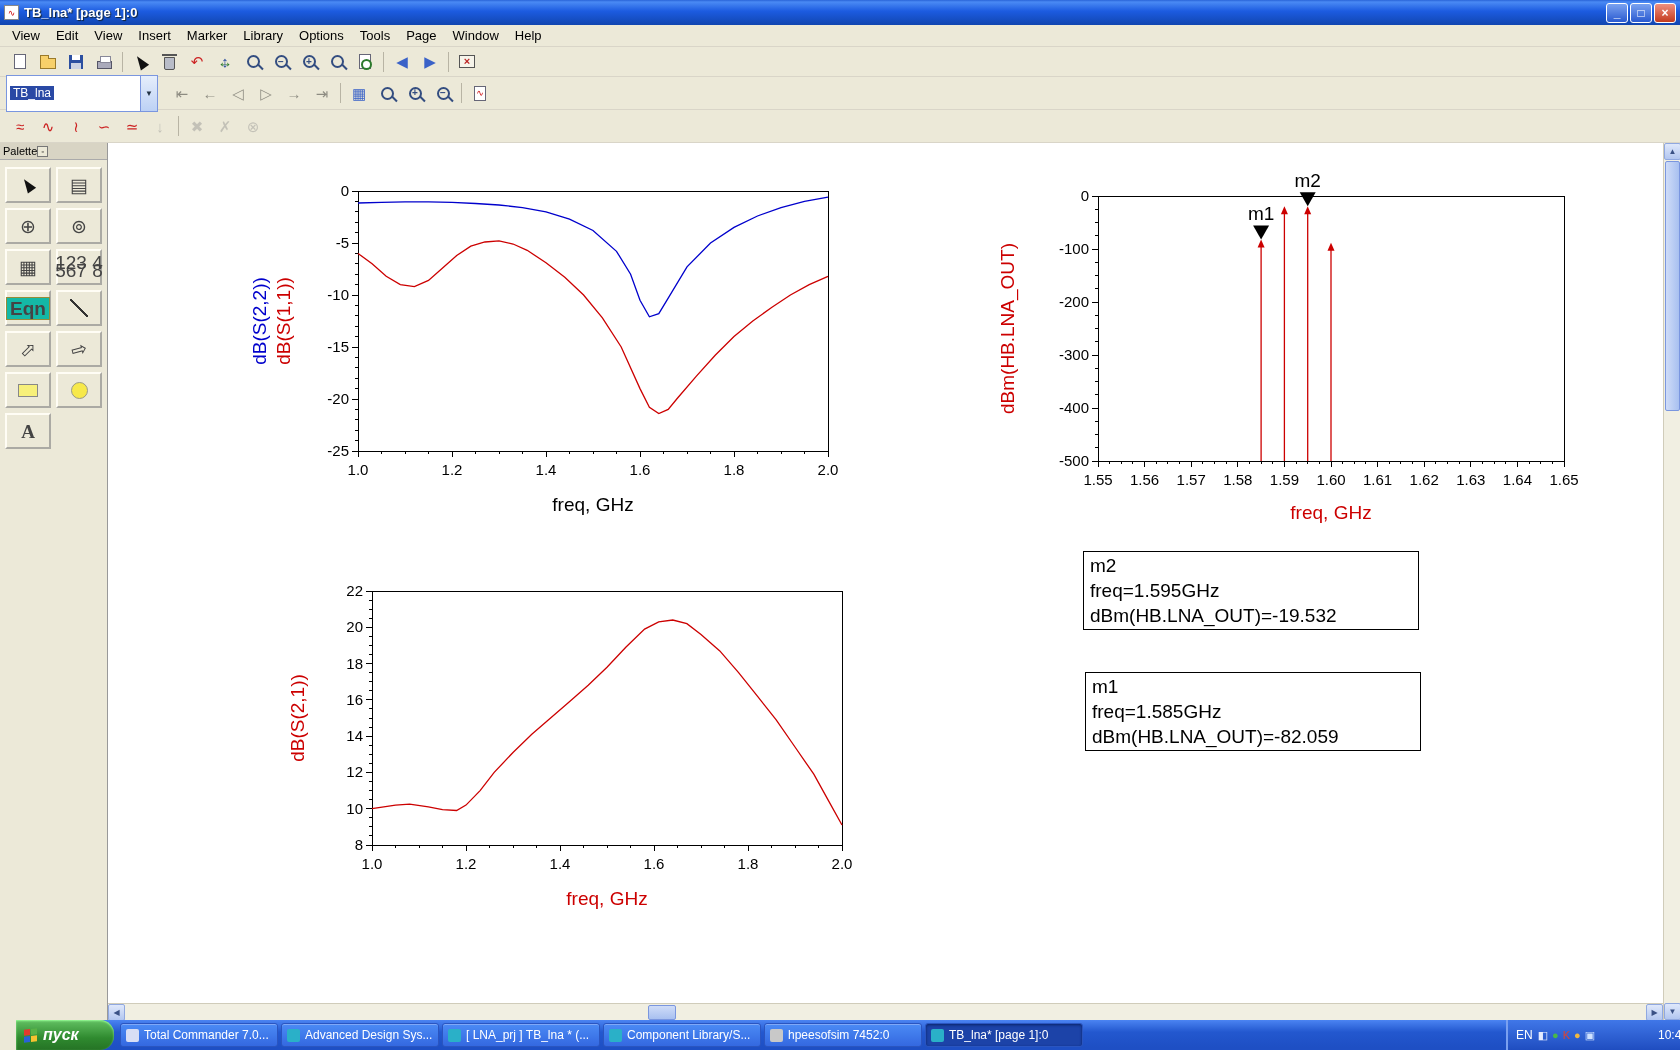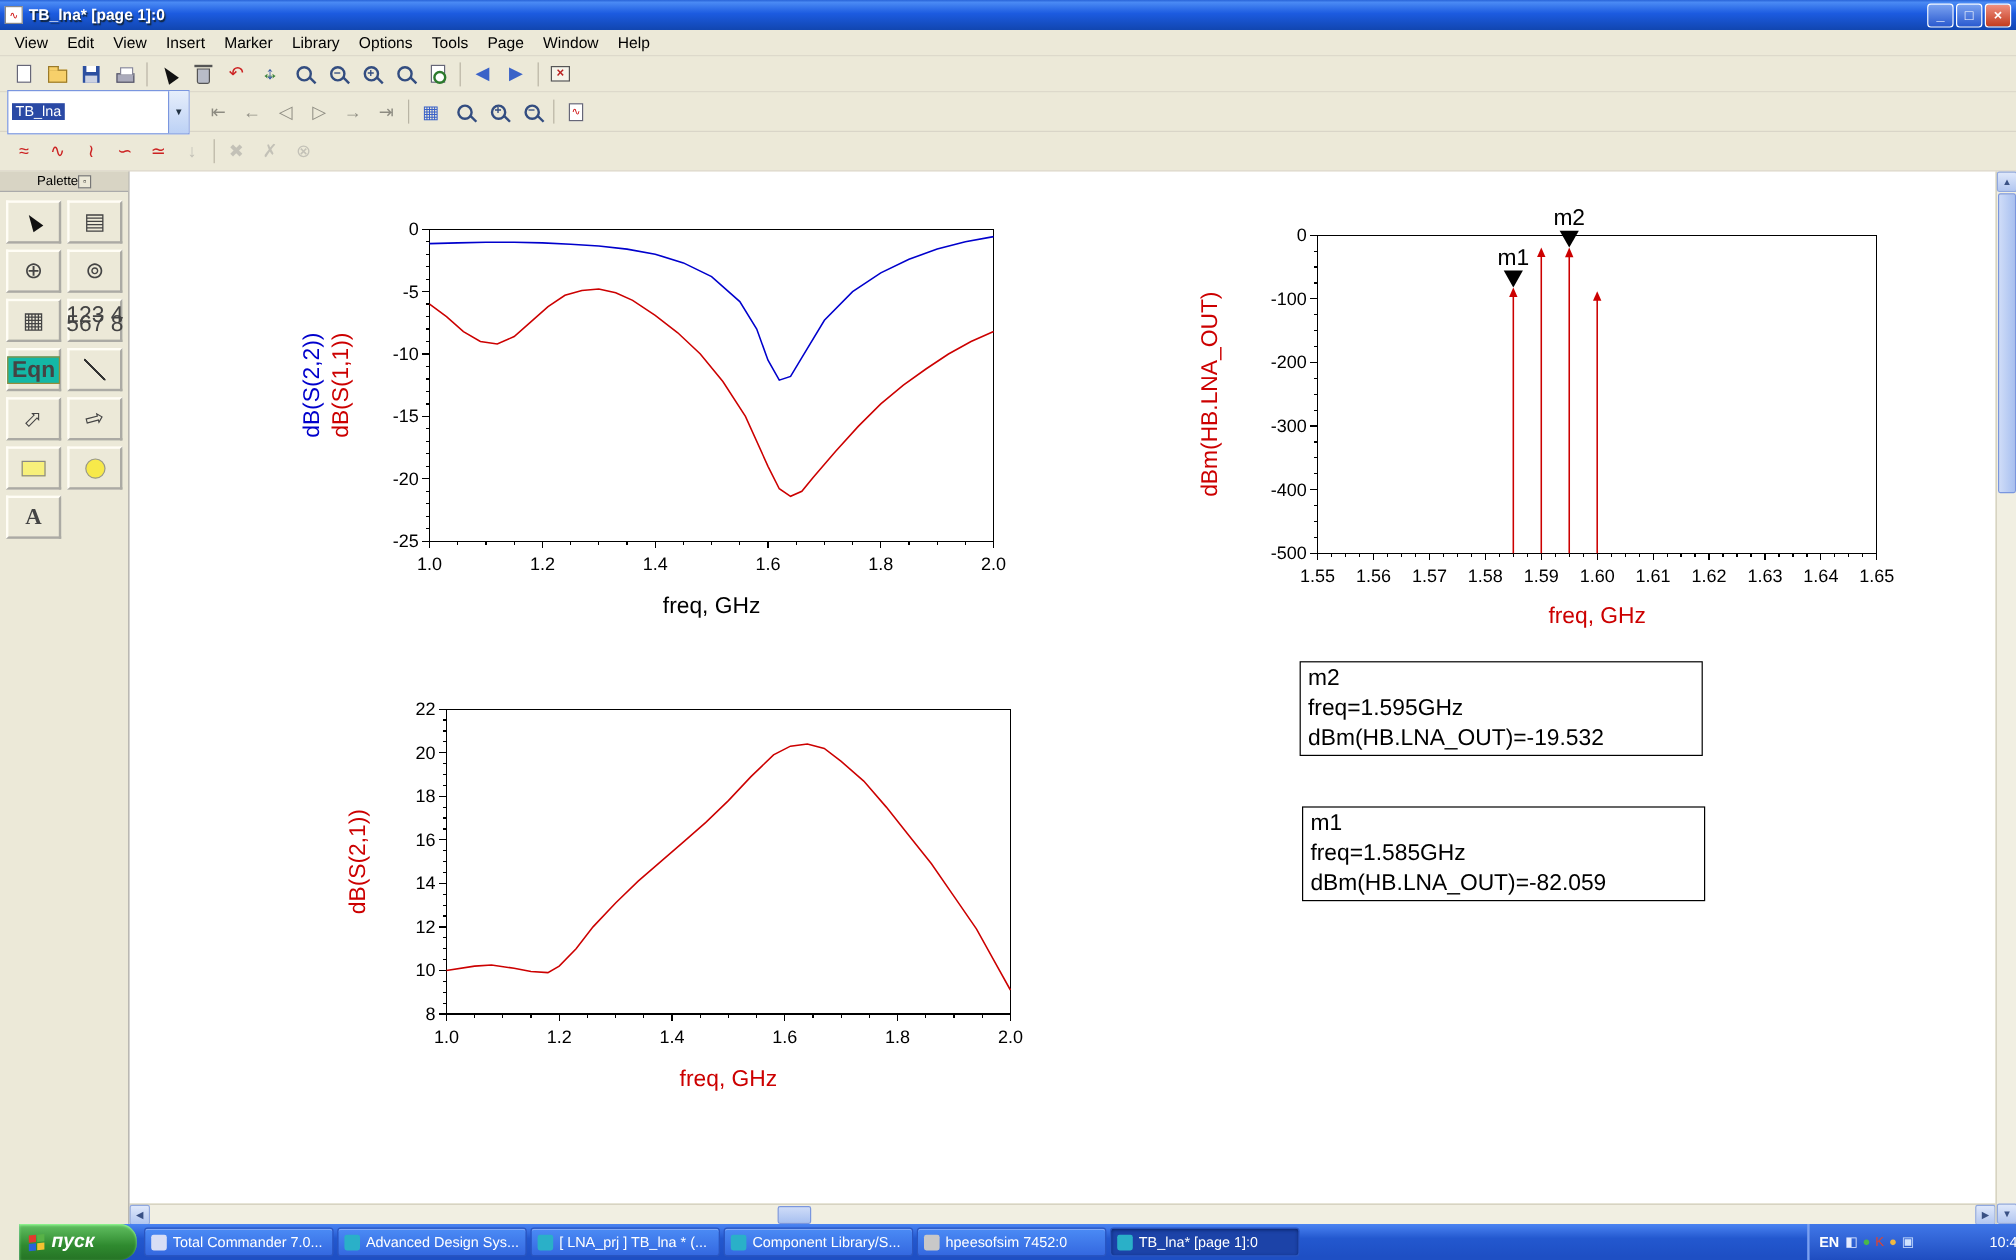--- a/index.html
+++ b/index.html
@@ -64,21 +64,21 @@
   
   .dropdown{display:flex;width:152px;height:37px;border:1px solid #7a96df;background:#fff;margin-right:10px}
   .dd-value{flex:1;display:flex;align-items:center;padding:0 3px;font-size:12px}
   .dd-value span{background:#2a49a5;color:#fff;padding:0 3px}
   .dd-btn{width:17px;display:flex;align-items:center;justify-content:center;font-size:8px;color:#234;
     background:linear-gradient(#e6eefb,#bcd1f5);border-left:1px solid #7a96df}
 
   
   .main{position:absolute;top:143px;left:0;right:0;bottom:30px;display:flex}
   .palette{width:108px;background:#ece9d8;border-right:1px solid #999;display:flex;flex-direction:column}
-  .pal-head{height:17px;display:flex;align-items:center;justify-content:center;
+  .pal-head{height:17px;display:flex;align-items:center;justify-content:flex-start;
     padding:0 3px;font-size:11px;background:#d8d4c4;border-bottom:1px solid #aaa}
   .pal-dock{width:11px;height:11px;border:1px solid #777;background:#ece9d8;font-size:7px;display:flex;align-items:center;justify-content:center}
   .pal-grid{display:grid;grid-template-columns:46px 46px;gap:5px;padding:7px 5px;justify-content:center}
   .pbtn{width:46px;height:36px;background:#ece9d8;border:2px outset #fffdf5;display:flex;align-items:center;justify-content:center}
   .pbtn .ic{font-size:19px;color:#444}
 
   .canvas-col{flex:1;display:flex;flex-direction:column;min-width:0}
   .canvas{position:relative;flex:1;background:#fff;overflow:hidden}
   svg text{font-family:"Liberation Sans",sans-serif}
   #chart-sparams{position:absolute;left:140px;top:28px;width:660px;height:390px}
@@ -111,21 +111,21 @@
   .start-flag i{display:block}
   .task-items{display:flex;gap:3px;padding:3px 0 3px 6px;flex:1;min-width:0}
   .titem{width:158px;display:flex;align-items:center;gap:5px;padding:0 5px;border-radius:3px;color:#fff;
     font-size:12px;white-space:nowrap;overflow:hidden;background:linear-gradient(#4b8bf5,#3468e0);
     border:1px solid #2a55c0;box-shadow:inset 0 1px 0 #7fa8f8}
   .titem.active{background:#1c43a8;box-shadow:inset 0 1px 3px #0a2468}
   .titem .app-ic{width:13px;height:13px;border-radius:2px;flex:none}
   .titem .lbl{overflow:hidden;text-overflow:ellipsis}
   .tray{width:190px;display:flex;align-items:center;gap:5px;padding:0 8px;color:#fff;
     background:linear-gradient(#4077e8,#1f4dc0);border-left:2px solid #7aa0f0}
-  .tray-lang{font-size:12px;font-weight:bold}
+  .tray-lang{font-size:12px;font-weight:normal}
   .tray-ico{font-size:11px;line-height:1}
   .tray-time{font-size:12px;margin-left:auto}
 </style>
 </head>
 <body>
 
 <div class="screen">
 
   <div class="titlebar">
     <span class="title-icon">∿</span>

